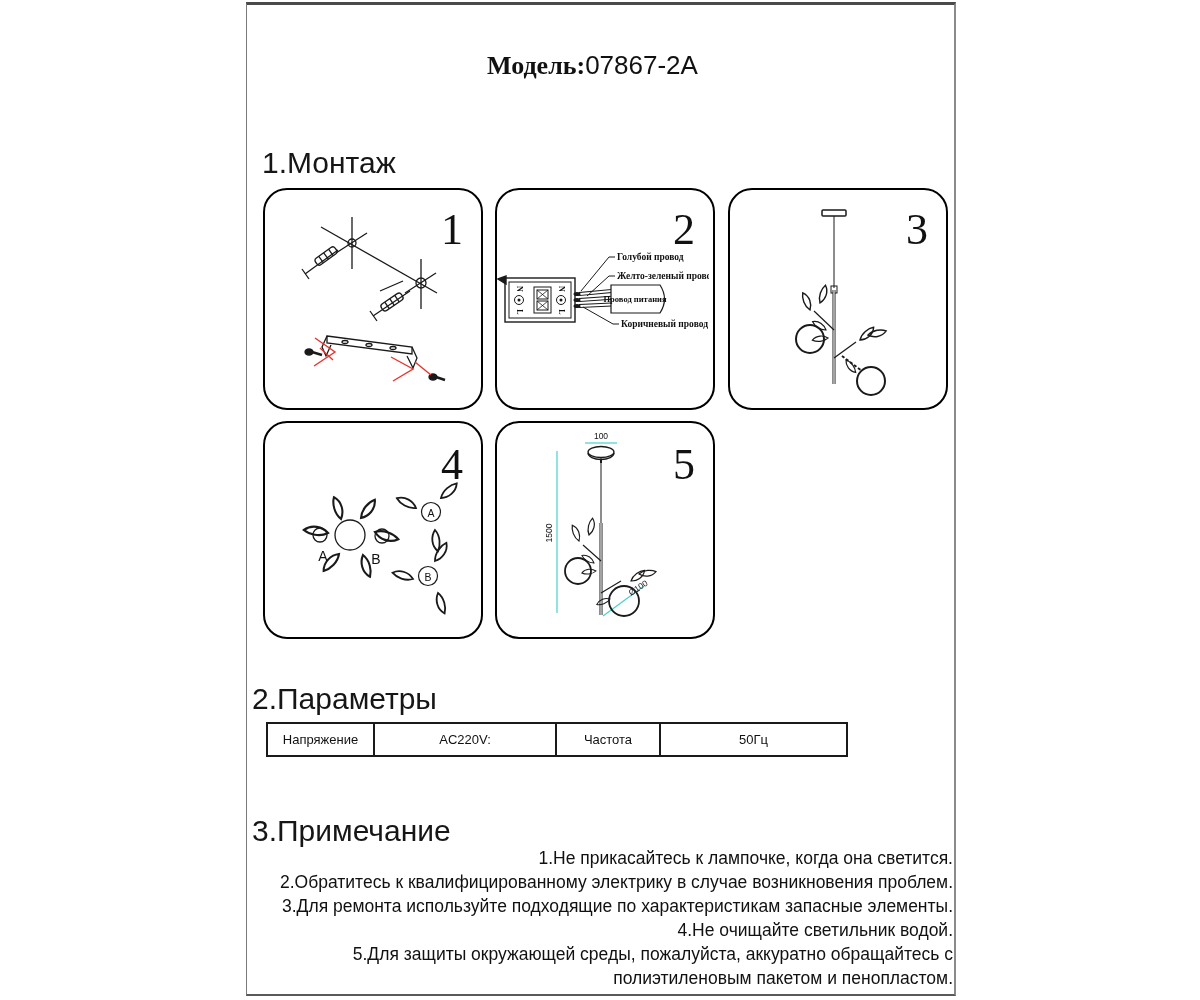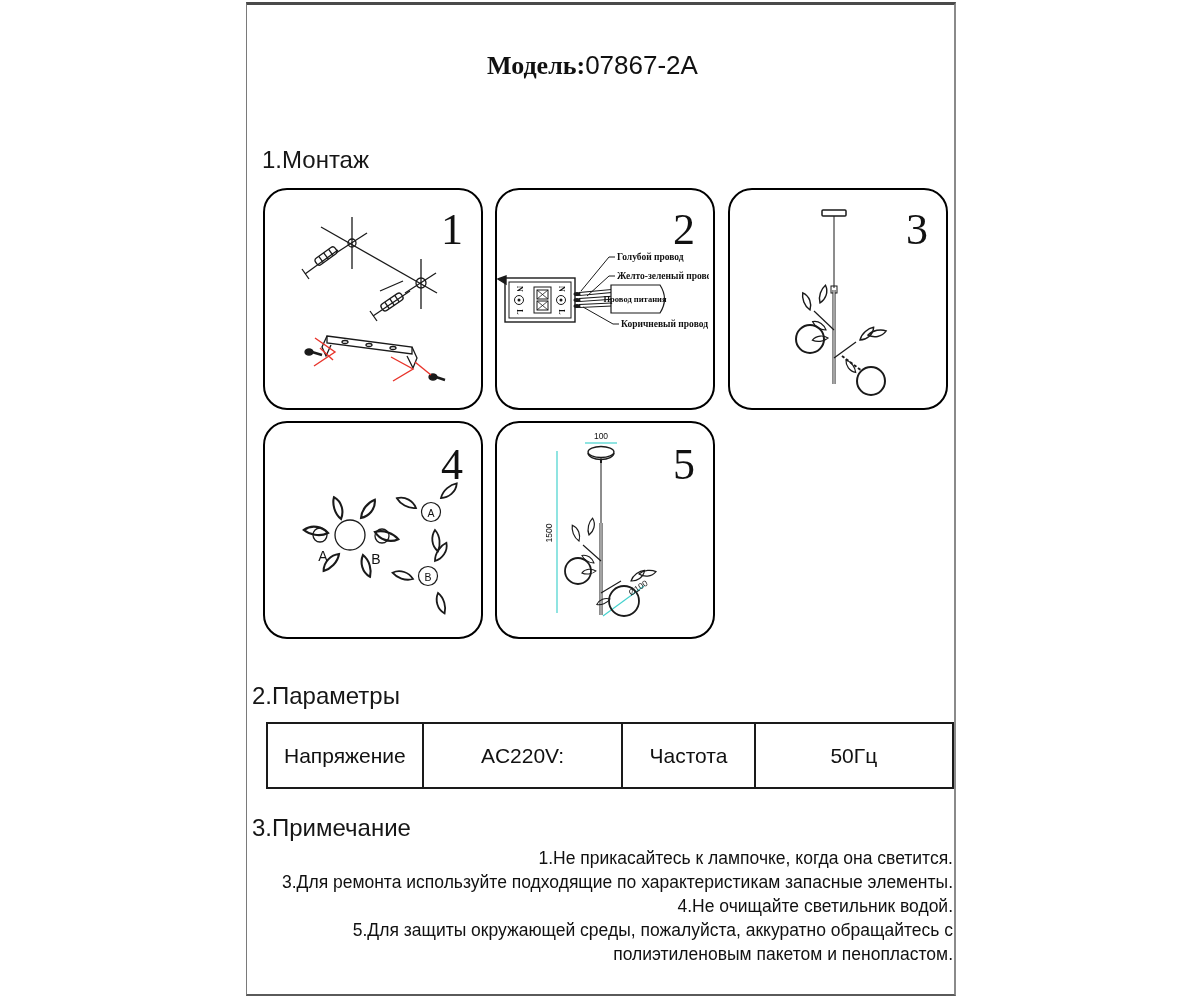--- a/index.html
+++ b/index.html
@@ -5,39 +5,39 @@
   html,body{margin:0;padding:0;background:#ffffff;width:1200px;height:1000px;overflow:hidden;
             font-family:"Liberation Sans",sans-serif;color:#111;}
   .page{position:absolute;left:246px;top:2px;width:707px;height:989px;background:#fff;
         border-top:3px solid #4a4a4a;border-left:1px solid #7a7a7a;border-right:2px solid #8a8a8a;
         border-bottom:2px solid #5a5a5a;}
   .header{position:absolute;left:240px;top:36px;text-align:left;}
   .title{font-family:"Liberation Serif",serif;font-weight:bold;font-size:47px;line-height:52px;letter-spacing:1px;}
   .model-line{font-size:26px;line-height:44px;margin-top:2px;}
   .model-label{font-family:"Liberation Serif",serif;font-weight:bold;}
   .model-value{font-family:"Liberation Sans",sans-serif;}
-  .section-heading{position:absolute;font-size:24px;color:#161616;text-align:center;}
+  .section-heading{position:absolute;font-size:30px;color:#161616;text-align:center;}
   .h-montage{left:15px;top:141px;}
   .h-params{left:5px;top:677px;}
   .h-notes{left:5px;top:809px;}
   .panel{position:absolute;border:2px solid #000;border-radius:24px;background:#fff;}
   .p1{left:16px;top:183px;width:216px;height:218px;}
   .p2{left:248px;top:183px;width:216px;height:218px;}
   .p3{left:481px;top:183px;width:216px;height:218px;}
   .p4{left:16px;top:416px;width:216px;height:214px;}
   .p5{left:248px;top:416px;width:216px;height:214px;}
   .panel svg{display:block;}
   svg text{font-family:"Liberation Serif",serif;fill:#111;}
   svg text.sans{font-family:"Liberation Sans",sans-serif;}
   .panel-num{font-size:44px;}
   .wire-label{font-size:9.5px;font-weight:bold;}
   .dim-label{font-family:"Liberation Sans",sans-serif;font-size:8.5px;}
   .params-table{position:absolute;left:19px;top:717px;border-collapse:collapse;table-layout:fixed;}
   .params-table td{border:2px solid #1a1a1a;height:31px;text-align:center;vertical-align:middle;
-                   font-size:21px;padding:16px;}
+                   font-size:13px;padding:0;}
   .c1{width:105px;} .c2{width:180px;} .c3{width:102px;} .c4{width:185px;}
   .notes{position:absolute;left:12px;top:841px;width:694px;font-size:17.5px;line-height:24px;text-align:right;}
   .note-item{margin:0;}
 </style>
 </head>
 <body>
 
 <div class="page">
 
   <div class="header">
@@ -277,18 +277,19 @@
       <td class="c3">Частота</td>
       <td class="c4">50Гц</td>
     </tr>
   </tbody>
     </table>
 
   <div class="section-heading h-notes">3.Примечание</div>
 
   <div class="notes">
     <div class="note-item">1.Не прикасайтесь к лампочке, когда она светится.</div>
+    <div class="note-item">2.Обратитесь к квалифицированному электрику в случае возникновения проблем.</div>
     <div class="note-item">3.Для ремонта используйте подходящие по характеристикам запасные элементы.</div>
     <div class="note-item">4.Не очищайте светильник водой.</div>
     <div class="note-item">5.Для защиты окружающей среды, пожалуйста, аккуратно обращайтесь с полиэтиленовым пакетом и пенопластом.</div>
   </div>
 
 </div>
 
 </body></html>

